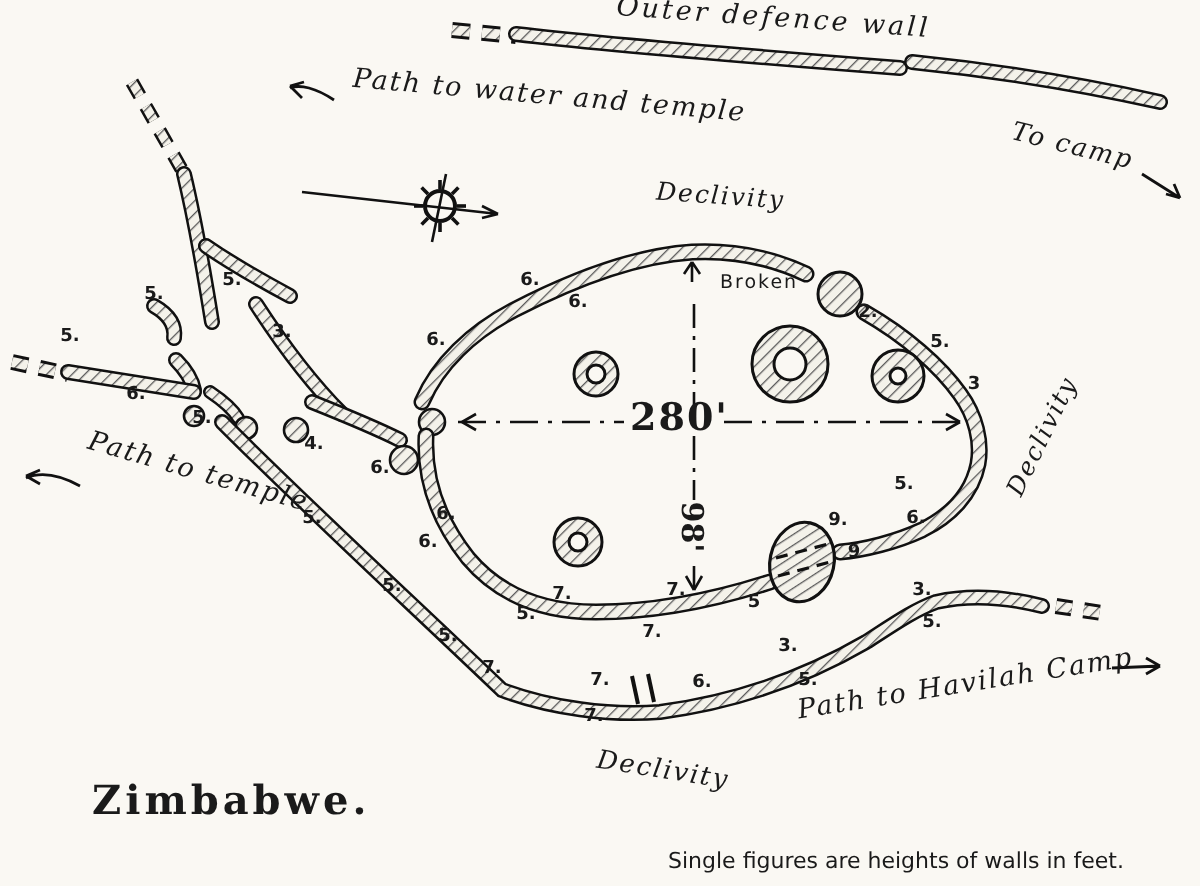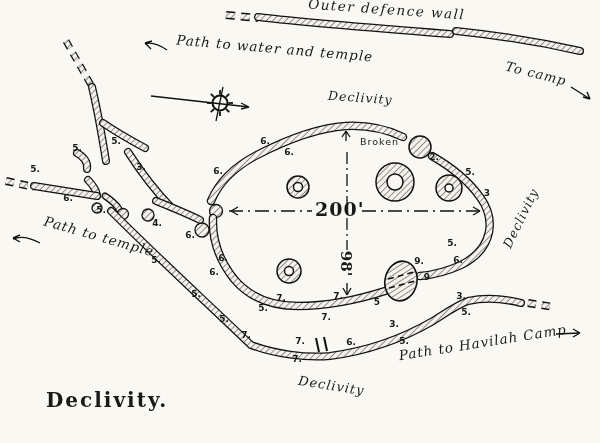--- a/index.html
+++ b/index.html
@@ -153,23 +153,24 @@
 
 <div class="lbl script" id="outer-wall-label">Outer defence wall</div>
 <div class="lbl script" id="path-water-label">Path to water and temple</div>
 <div class="lbl script" id="to-camp-label">To camp</div>
 <div class="lbl script" id="declivity-top">Declivity</div>
 <div class="lbl script" id="declivity-right">Declivity</div>
 <div class="lbl script" id="declivity-bottom">Declivity</div>
 <div class="lbl script" id="path-temple-label">Path to temple</div>
 <div class="lbl script" id="path-havilah-label">Path to Havilah Camp</div>
 <div class="lbl hand" id="broken-label">Broken</div>
-<div class="lbl" id="dim-170">200'</div>
+<div class="lbl" id="dim-170">280'</div>
 <div class="lbl" id="dim-98">98'</div>
-<div class="lbl" id="title-sub">Declivity.</div>
+<div class="lbl" id="title-sub">Zimbabwe.</div>
+<div class="lbl hand" id="footnote">Single figures are heights of walls in feet.</div>
 
 <div id="height-labels">
       <span class="hnum" style="left: 35px; top: 169px;">5.</span>
       <span class="hnum" style="left: 68px; top: 198px;">6.</span>
       <span class="hnum" style="left: 77px; top: 148px;">5.</span>
       <span class="hnum" style="left: 116px; top: 141px;">5.</span>
       <span class="hnum" style="left: 141px; top: 167px;">3.</span>
       <span class="hnum" style="left: 101px; top: 210px;">5.</span>
       <span class="hnum" style="left: 157px; top: 223px;">4.</span>
       <span class="hnum" style="left: 218px; top: 171px;">6.</span>

